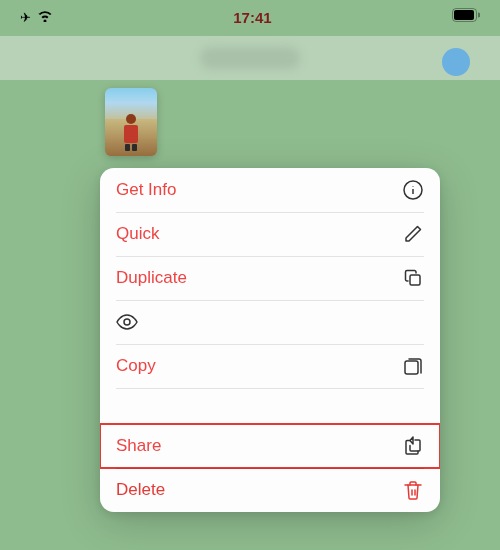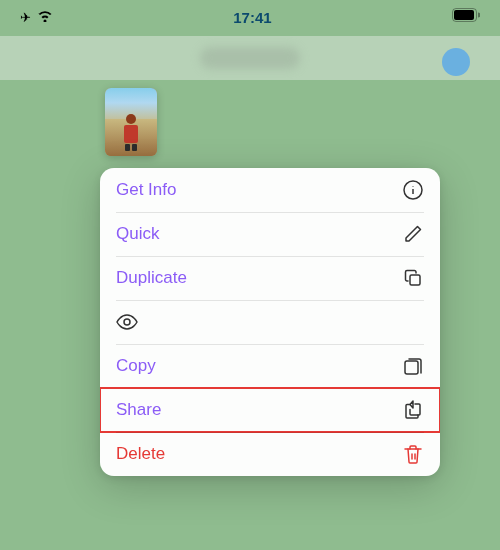--- a/index.html
+++ b/index.html
@@ -28,21 +28,21 @@
 
     .status-left {
       display: flex;
       align-items: center;
       gap: 6px;
     }
 
     .status-center {
       font-size: 15px;
       font-weight: 600;
-      color: #0c4a6e;
+      color: #7f1d1d;
     }
 
     .status-right {
       display: flex;
       align-items: center;
       gap: 4px;
     }
 
     
     .bg-content {
@@ -130,21 +130,21 @@
       position: absolute;
       bottom: 0;
       left: 16px;
       right: 16px;
       height: 0.5px;
       background: rgba(0,0,0,0.1);
     }
 
     .menu-item-label {
       font-size: 17px;
-      color: #8b5cf6;
+      color: #ef4444;
       font-weight: 400;
     }
 
     .menu-item-icon {
       font-size: 18px;
       color: #333;
     }
 
     .menu-item.delete-item .menu-item-label {
       color: #e53935;
@@ -267,21 +267,21 @@
     <span class="menu-item-label">Copy</span>
     <span class="menu-item-icon icon-svg">
       <svg width="22" height="22" viewBox="0 0 22 22" fill="none" stroke="#333" stroke-width="1.5" stroke-linecap="round" stroke-linejoin="round">
         <path d="M7 4h10a2 2 0 0 1 2 2v12"></path>
         <rect x="3" y="6" width="13" height="13" rx="2"></rect>
       </svg>
     </span>
   </div>
 
 
-  <div class="menu-item share-item" style="outline: 2.5px solid #e53935; outline-offset: -1px;">
+  <div class="menu-item share-item" style="outline: 2.5px solid #e53935; outline-offset: -1px; margin-top: 36px;">
     <span class="menu-item-label">Share</span>
     <span class="menu-item-icon icon-svg">
       <svg width="22" height="22" viewBox="0 0 22 22" fill="none" stroke="#333" stroke-width="1.5" stroke-linecap="round" stroke-linejoin="round">
         <path d="M8 10.5V15a1 1 0 0 0 1 1h8a1 1 0 0 0 1-1V6a1 1 0 0 0-1-1h-4"></path>
         <path d="M11 5.5V2L8 5.5l3 3.5V5.5z"></path>
         <path d="M8 5.5H5a1 1 0 0 0-1 1V18a1 1 0 0 0 1 1h10a1 1 0 0 0 1-1v-2"></path>
       </svg>
     </span>
   </div>
 

